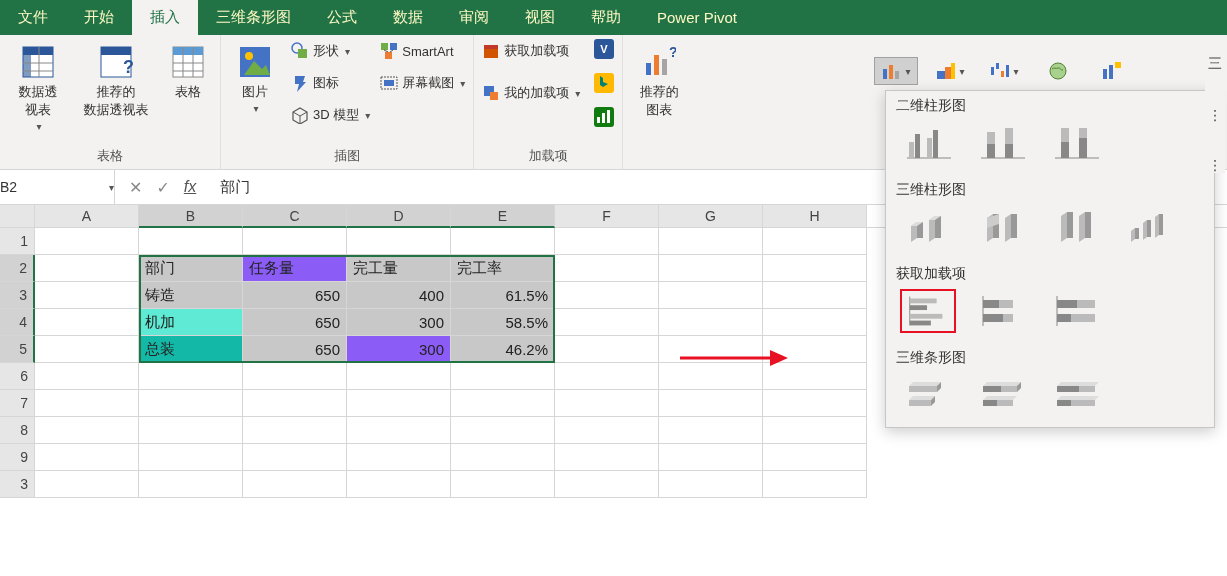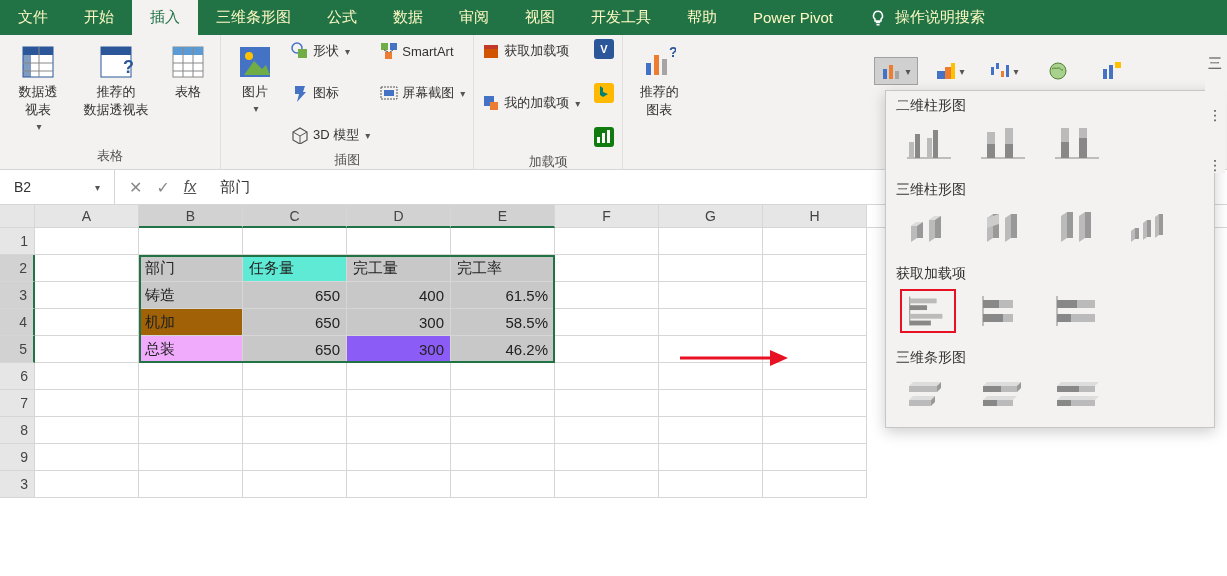--- a/index.html
+++ b/index.html
@@ -8,31 +8,31 @@
 
 .ribbon-tabs { display: flex; background: #217346; height: 35px; align-items: stretch; font-size: 15px; }
 .ribbon-tab { color: #fef9c3; padding: 0 18px; display: flex; align-items: center; cursor: pointer; }
 .ribbon-tab.active { background: #f3f2f1; color: #217346; }
 .ribbon-help { display: flex; align-items: center; gap: 8px; }
 
 
 .ribbon-body { background: #f3f2f1; height: 135px; display: flex; border-bottom: 1px solid #d6d6d6; position: relative; }
 .ribbon-group { display: flex; flex-direction: column; align-items: center; border-right: 1px solid #e1dfdd; padding: 4px 6px 0 6px; }
 .ribbon-group-controls { display: flex; flex: 1; align-items: flex-start; gap: 6px; }
-.ribbon-group-controls .stack { display: flex; flex-direction: column; gap: 18px; }
+.ribbon-group-controls .stack { display: flex; flex-direction: column; gap: 8px; }
 .rg-label { font-size: 13px; color: #555; padding: 4px 0; }
 .big-button { display: flex; flex-direction: column; align-items: center; justify-content: flex-start; width: 64px; font-size: 13px; color: #333; text-align: center; gap: 2px; padding-top: 4px; cursor: pointer; }
 .big-button .ico { width: 38px; height: 38px; display: flex; align-items: center; justify-content: center; }
 .small-button { display: flex; align-items: center; gap: 4px; font-size: 13px; color: #333; cursor: pointer; height: 24px; padding: 0 2px; }
 .small-button .ico { width: 18px; height: 18px; display: flex; align-items: center; justify-content: center; }
 .drop-caret { font-size: 10px; color: #555; margin-left: 2px; }
 
 
 .formula-bar { display: flex; align-items: center; height: 35px; border-bottom: 1px solid #d6d6d6; background: #fff; }
-.name-box { width: 115px; border-right: 1px solid #d6d6d6; height: 100%; display: flex; align-items: center; padding: 0 14px; font-size: 14px; color: #333; justify-content: space-between; }
+.name-box { width: 115px; border-right: 1px solid #d6d6d6; height: 100%; display: flex; align-items: center; padding: 0 0; font-size: 14px; color: #333; justify-content: space-between; }
 .fx-controls { display: flex; align-items: center; gap: 14px; padding: 0 14px; color: #888; }
 .fx-controls .fx { font-style: italic; color: #555; text-decoration: underline; }
 .formula-input { flex: 1; padding: 0 10px; font-size: 15px; color: #333; }
 
 
 .sheet-area { position: relative; }
 .col-headers { display: flex; height: 23px; border-bottom: 1px solid #d6d6d6; }
 .corner { width: 35px; border-right: 1px solid #d6d6d6; background: #e6e6e6; }
 .col-h { width: 104px; border-right: 1px solid #d6d6d6; background: #e6e6e6; display: flex; align-items: center; justify-content: center; font-size: 14px; color: #444; }
 .col-h.sel { background: #d2d2d2; border-bottom: 2px solid #217346; height: 23px; }
@@ -67,29 +67,22 @@
 
 <div class="ribbon-tabs">
   <div class="ribbon-tab">文件</div>
   <div class="ribbon-tab">开始</div>
   <div class="ribbon-tab active">插入</div>
   <div class="ribbon-tab">三维条形图</div>
   <div class="ribbon-tab">公式</div>
   <div class="ribbon-tab">数据</div>
   <div class="ribbon-tab">审阅</div>
   <div class="ribbon-tab">视图</div>
-  <div class="ribbon-tab">开发工具</div>
   <div class="ribbon-tab">帮助</div>
   <div class="ribbon-tab">Power Pivot</div>
-  <div class="ribbon-tab ribbon-help">
-    <svg width="18" height="18" viewBox="0 0 24 24" fill="none" stroke="#fff" stroke-width="2">
-        <path d="M9 18h6M10 21h4M12 3a6 6 0 0 0-4 10.5V16h8v-2.5A6 6 0 0 0 12 3z"></path>
-      </svg>
-    <span>操作说明搜索</span>
-  </div>
 </div>
 
 <div class="ribbon-body">
 
   <div class="ribbon-group">
     <div class="ribbon-group-controls">
       <div class="big-button">
         <div class="ico">
           <svg width="34" height="34" viewBox="0 0 34 34">
               <rect x="2" y="2" width="30" height="30" fill="#fff" stroke="#2b579a"></rect>
@@ -356,21 +349,21 @@
         <div class="cell"></div>
         <div class="cell"></div>
         <div class="cell"></div>
         <div class="cell"></div>
     </div>
 
     <div class="row">
       <div class="row-h sel">2</div>
       <div class="cell"></div>
       <div class="cell" style="background:#c8c8c8">部门</div>
-      <div class="cell" style="background:#5eead4">任务量</div>
+      <div class="cell" style="background:#8b5cf6">任务量</div>
       <div class="cell" style="background:#c8c8c8">完工量</div>
       <div class="cell" style="background:#c8c8c8">完工率</div>
       <div class="cell"></div>
         <div class="cell"></div>
         <div class="cell"></div>
     </div>
 
     <div class="row">
       <div class="row-h sel">3</div>
       <div class="cell"></div>
@@ -378,32 +371,32 @@
       <div class="cell num" style="background:#c8c8c8">650</div>
       <div class="cell num" style="background:#c8c8c8">400</div>
       <div class="cell num" style="background:#c8c8c8">61.5%</div>
       <div class="cell"></div>
         <div class="cell"></div>
         <div class="cell"></div>
     </div>
     <div class="row">
       <div class="row-h sel">4</div>
       <div class="cell"></div>
-      <div class="cell" style="background:#a16207">机加</div>
+      <div class="cell" style="background:#5eead4">机加</div>
       <div class="cell num" style="background:#c8c8c8">650</div>
       <div class="cell num" style="background:#c8c8c8">300</div>
       <div class="cell num" style="background:#c8c8c8">58.5%</div>
       <div class="cell"></div>
         <div class="cell"></div>
         <div class="cell"></div>
     </div>
     <div class="row">
       <div class="row-h sel">5</div>
       <div class="cell"></div>
-      <div class="cell" style="background:#f0abfc">总装</div>
+      <div class="cell" style="background:#14b8a6">总装</div>
       <div class="cell num" style="background:#c8c8c8">650</div>
       <div class="cell num" style="background:#8b5cf6">300</div>
       <div class="cell num" style="background:#c8c8c8">46.2%</div>
       <div class="cell"></div>
         <div class="cell"></div>
         <div class="cell"></div>
     </div>
 
     <div class="row">
         <div class="row-h">6</div>

